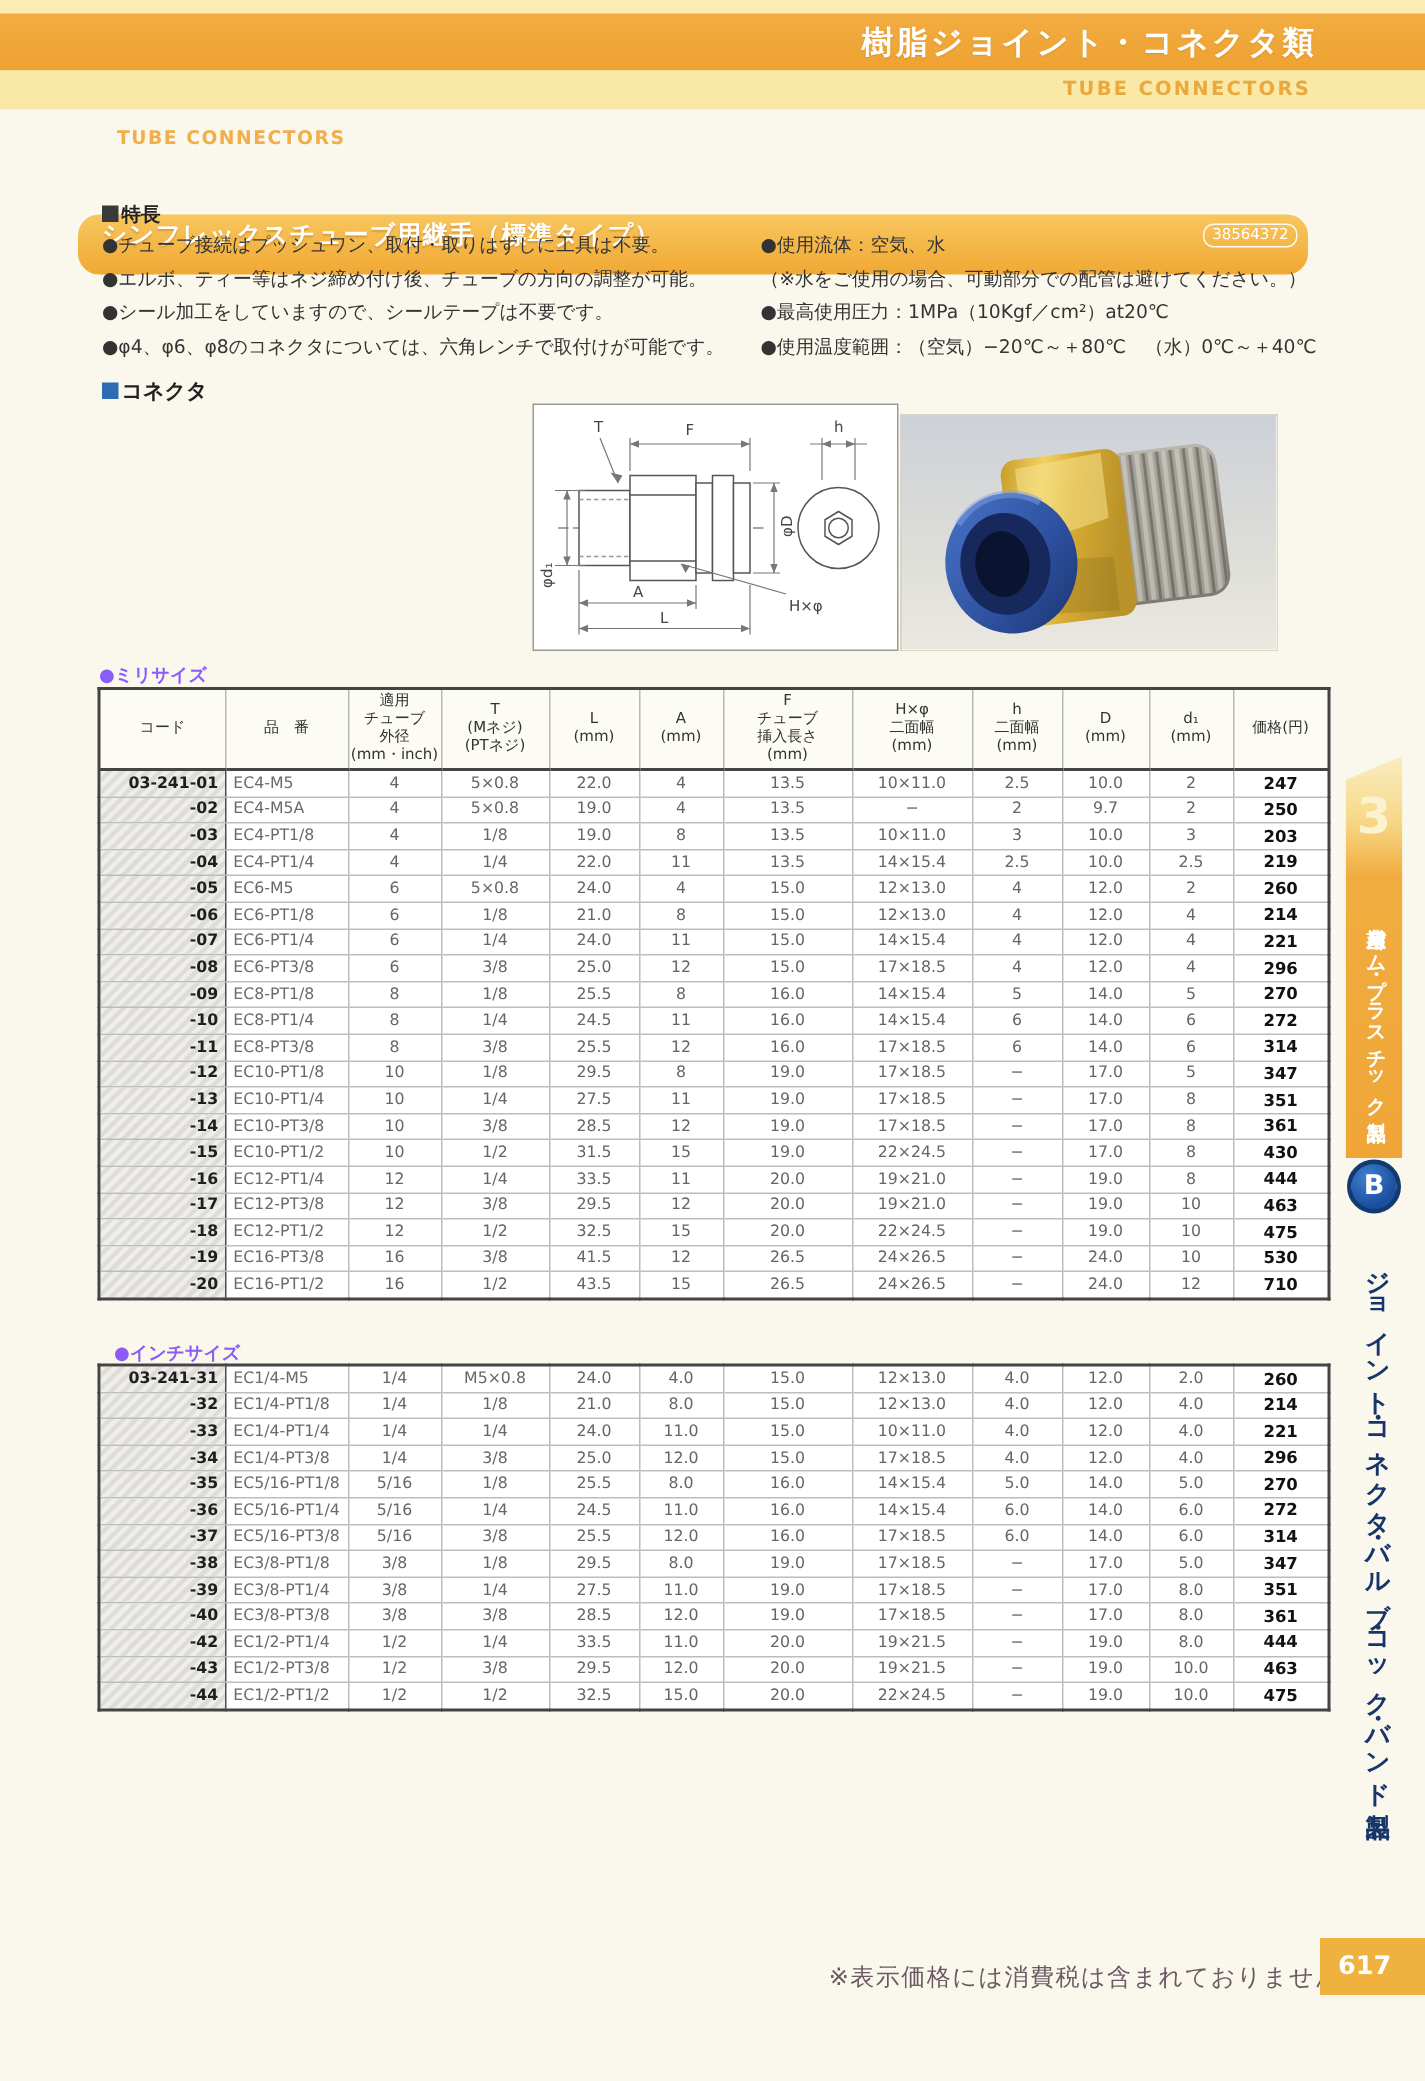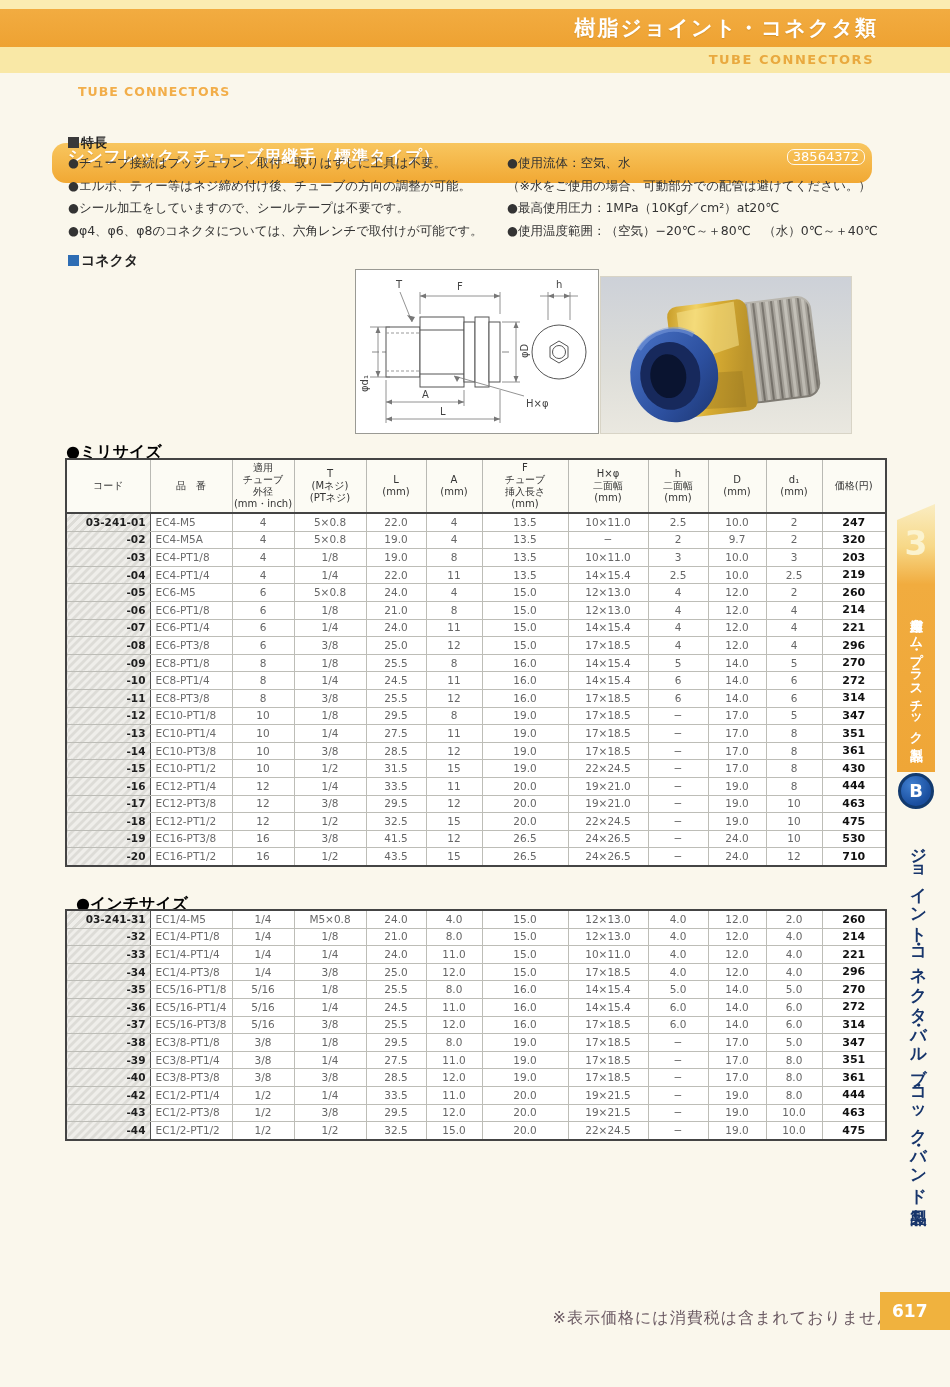--- a/index.html
+++ b/index.html
@@ -10,40 +10,40 @@
   .band-strip{position:absolute;left:0;top:0;width:950px;height:9px;background:#FBECB2;}
   .band-orange{position:absolute;left:0;top:9px;width:950px;height:38px;background:linear-gradient(180deg,#F2AC41,#EEA232);}
   .band-orange .t{position:absolute;right:72px;top:0;line-height:38px;color:#fff;font-weight:bold;font-size:21px;letter-spacing:2px;text-shadow:0 1px 1px rgba(180,120,20,.4);}
   .band-yellow{position:absolute;left:0;top:47px;width:950px;height:26px;background:#F9E8A6;}
   .band-yellow .t{position:absolute;right:76px;top:0;line-height:26px;color:#E9A93F;font-weight:bold;font-size:13px;letter-spacing:1.5px;}
 
   
   .eyebrow{position:absolute;left:78px;top:84px;color:#F2AE4A;font-weight:bold;font-size:12.5px;letter-spacing:1px;}
   .title-bar{position:absolute;left:52px;top:101px;width:820px;height:40px;border-radius:14px;background:linear-gradient(180deg,#F8C65F,#F1A833);margin-top:42px;}
   .title-bar .t{position:absolute;left:16px;top:0;line-height:28px;color:#fff;font-weight:bold;font-size:16.5px;letter-spacing:1px;text-shadow:0 1px 1px rgba(190,130,30,.5);}
-  .title-bar .code{position:absolute;right:7px;top:6px;height:14px;line-height:14px;color:#fff;font-size:13px;border:1px solid rgba(255,255,255,.9);border-radius:7px;padding:0 5px;}
+  .title-bar .code{position:absolute;right:7px;top:6px;height:14px;line-height:14px;color:#fff;font-size:10px;border:1px solid rgba(255,255,255,.9);border-radius:7px;padding:0 5px;}
 
   
   .feat-head{position:absolute;left:68px;top:134px;font-size:13px;font-weight:bold;color:#222;}
   .sq{display:inline-block;width:11px;height:11px;margin-right:2px;vertical-align:-1px;}
   .sq.dark{background:#3a3a3a;}
   .sq.blue{background:#2E6DB4;}
   .feat-list{position:absolute;margin:0;padding:0;list-style:none;font-size:12.5px;color:#333;line-height:22.5px;}
   .feat-list.left{left:68px;top:152px;}
   .feat-list.right{left:507px;top:152px;}
 
   
   .conn-head{position:absolute;left:68px;top:252px;font-size:14px;font-weight:bold;color:#222;}
 
   
   .diagram-box{position:absolute;left:355px;top:269px;width:242px;height:163px;background:#fff;border:1px solid #9a9a94;}
   .photo-box{position:absolute;left:601px;top:277px;width:250px;height:156px;box-shadow:0 0 0 1px #d8d4c6;}
 
   
-  .size-label{position:absolute;font-size:16px;font-weight:bold;color:#000000;}
+  .size-label{position:absolute;font-size:12px;font-weight:bold;color:#8b5cf6;}
   .size-label.milli{left:66px;top:442px;}
   .size-label.inch{left:76px;top:894px;}
   table.spec{position:absolute;left:65px;border-collapse:collapse;table-layout:fixed;background:#fff;border:2px solid #444;}
   table.spec.milli{top:458px;}
   table.spec.inch{top:909px;}
   table.spec th{border:1px solid #b9b9b3;background:#FCFBF4;font-weight:normal;color:#333;font-size:10px;vertical-align:middle;padding:2px 1px;border-bottom:2px solid #444;}
   table.spec th .cl{line-height:1.2;}
   table.spec td{border:1px solid #bdbdb7;height:16.6px;font-size:10.5px;color:#666;text-align:center;padding:0 2px;line-height:1.05;overflow:hidden;white-space:nowrap;}
   table.spec tr.group-start td{border-top:1.6px solid #4e4e4e;}
   table.spec td.code{background:repeating-linear-gradient(135deg,#EFEEEA 0 3px,#DDDCD7 3px 6px);font-weight:bold;color:#1e1e1e;text-align:right;padding-right:4px;font-size:10.5px;border-right:1.4px solid #4e4e4e;}
@@ -322,21 +322,21 @@
           <td class="part">EC4-M5A</td>
           <td>4</td>
           <td>5×0.8</td>
           <td>19.0</td>
           <td>4</td>
           <td>13.5</td>
           <td>−</td>
           <td>2</td>
           <td>9.7</td>
           <td>2</td>
-          <td class="price">320</td>
+          <td class="price">250</td>
         </tr>
         <tr>
           <td class="code">-03</td>
           <td class="part">EC4-PT1/8</td>
           <td>4</td>
           <td>1/8</td>
           <td>19.0</td>
           <td>8</td>
           <td>13.5</td>
           <td>10×11.0</td>

